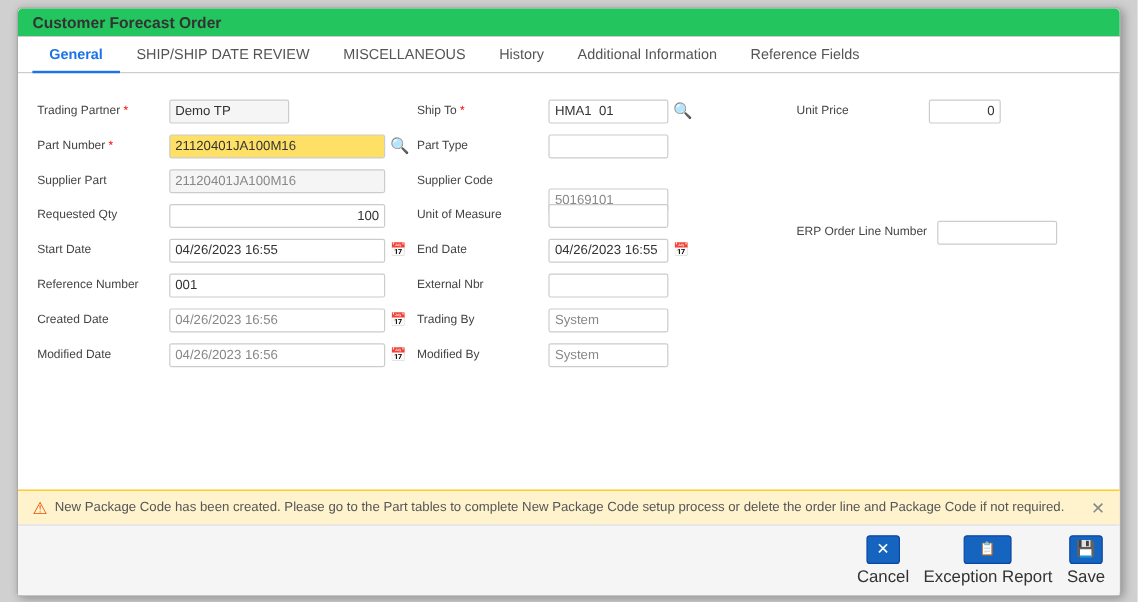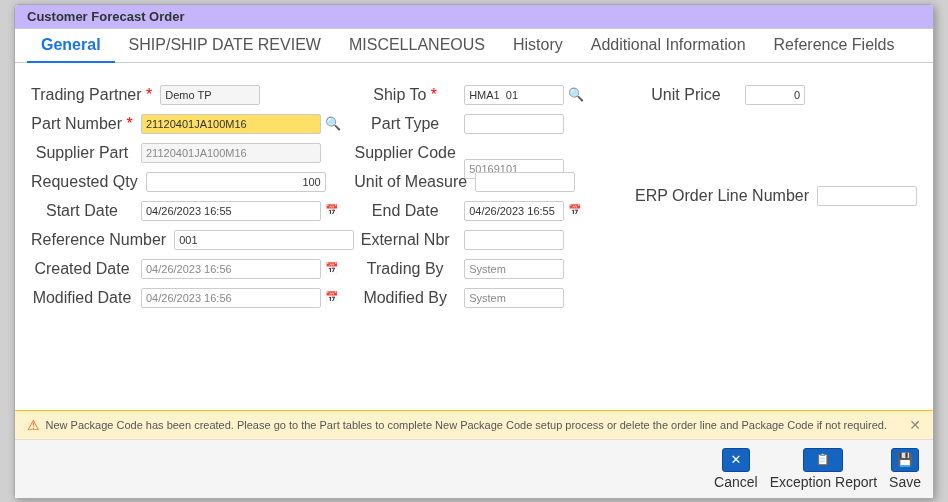--- a/index.html
+++ b/index.html
@@ -17,61 +17,61 @@
     .window {
       width: 920px;
       background: #fff;
       border: 1px solid #aaa;
       border-radius: 4px;
       box-shadow: 2px 2px 8px rgba(0,0,0,0.3);
       display: flex;
       flex-direction: column;
     }
     .window-title {
-      background: #c4b5fd;
+      background: #22c55e;
       border-bottom: 1px solid #ccc;
       padding: 4px 12px;
       font-weight: bold;
       font-size: 13px;
       color: #333;
       border-radius: 4px 4px 0 0;
     }
     .tabs {
       display: flex;
       border-bottom: 1px solid #ccc;
       padding: 0 12px;
       background: #fff;
     }
     .tab {
       padding: 7px 14px;
-      font-size: 16px;
+      font-size: 12px;
       cursor: pointer;
       color: #555;
       border-bottom: 2px solid transparent;
       margin-bottom: -1px;
     }
     .tab.active {
       color: #1a73e8;
       border-bottom: 2px solid #1a73e8;
       font-weight: bold;
     }
     .form-area {
       padding: 12px 16px;
       flex: 1;
     }
     .field-row {
       display: flex;
       align-items: center;
       height: 24px;
     }
     .field-label {
-      text-align: center;
+      text-align: left;
       padding-right: 8px;
       color: #444;
-      font-size: 16px;
+      font-size: 10px;
       white-space: nowrap;
       min-width: 110px;
     }
     .field-label.required::after {
       content: ' *';
       color: red;
     }
     .field-value {
       flex: 1;
       display: flex;

